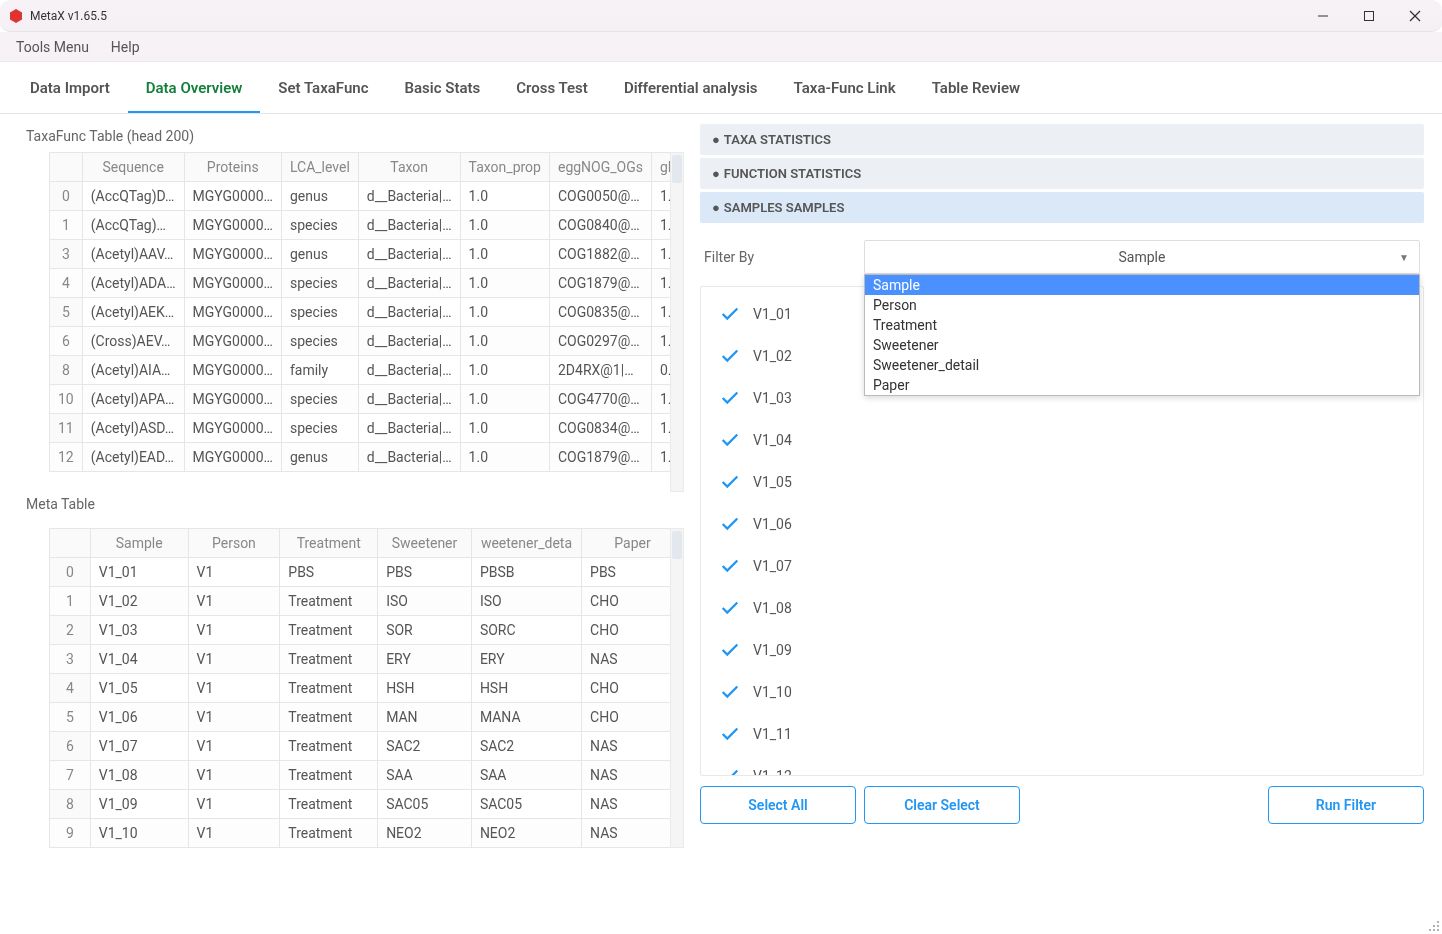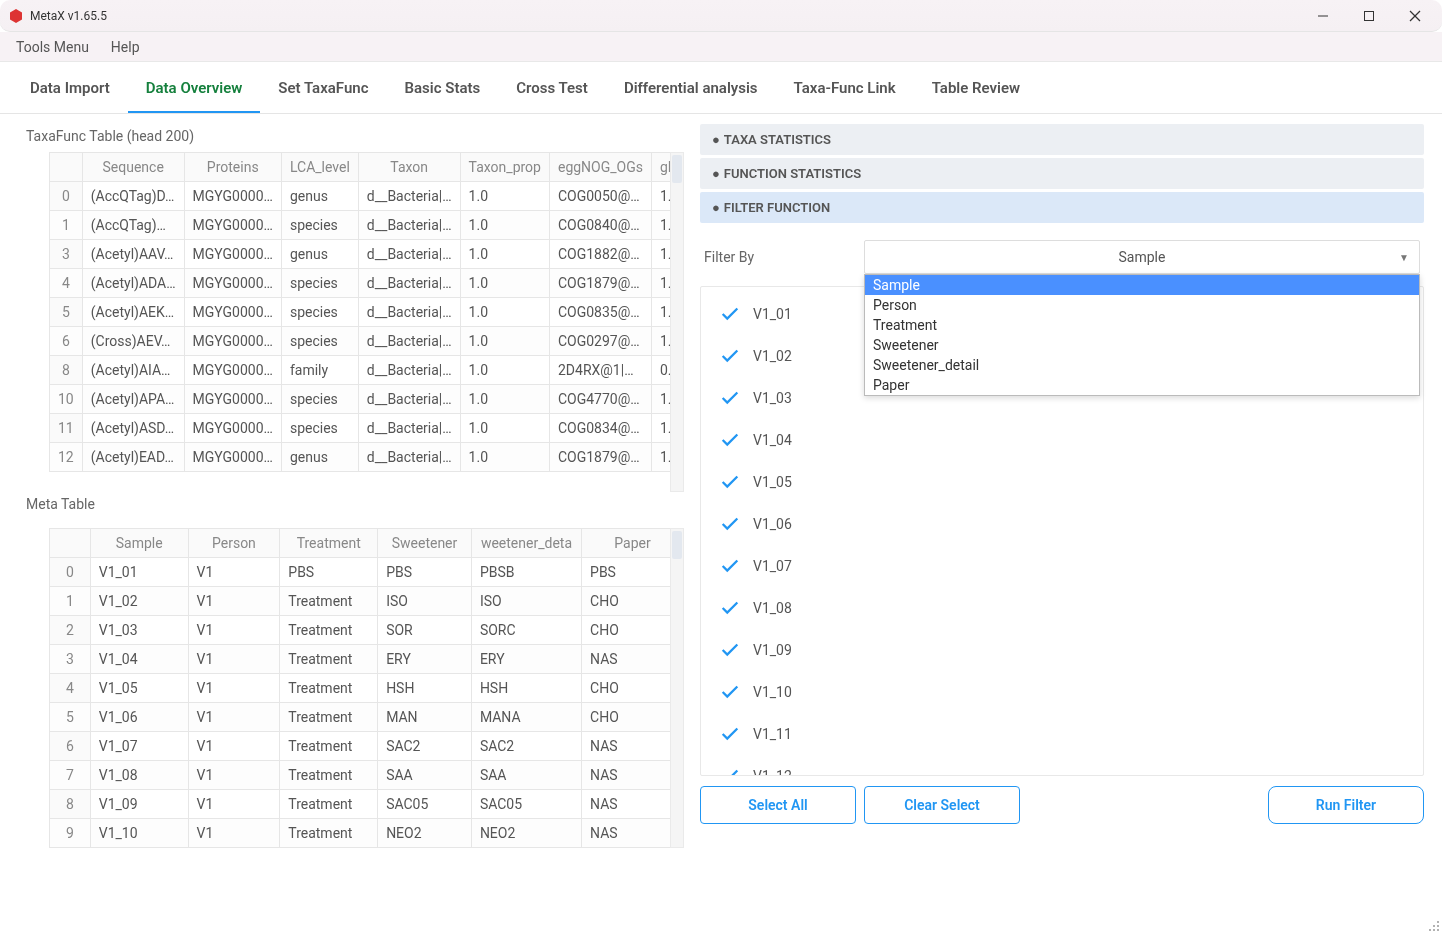--- a/index.html
+++ b/index.html
@@ -47,21 +47,21 @@
   .dropdown { position:absolute; left:0; right:0; top:34px; background:#fff; border:1px solid #bbb; box-shadow:0 2px 6px rgba(0,0,0,0.15); z-index:50; font-size:14px; }
   .dropdown .opt { padding: 2px 8px; color:#333; }
   .dropdown .opt.selected { background:#4a90ff; color:#fff; }
 
   .check-list { border:1px solid #e8e8e8; border-radius:2px; height: 490px; overflow:auto; margin-top:6px; padding:6px 0; }
   .check-item { display:flex; align-items:center; gap:12px; padding: 10px 18px; font-size:14px; color:#555; }
   .check-item .chk { color:#2196f3; width:22px; height:22px; display:flex; align-items:center; justify-content:center; }
   .button-row { display:flex; gap:8px; margin-top:10px; }
   .btn { border:1px solid #2196f3; background:#fff; color:#2196f3; font-size:14px; font-weight:600; padding:10px 0; border-radius:4px; display:flex; align-items:center; justify-content:center; }
   .btn.small { width:156px; }
-  .btn.run { width:156px; margin-left:auto;border-radius:8px; }
+  .btn.run { width:156px; margin-left:auto; }
 
   .resize-grip { position:absolute; right:2px; bottom:2px; width:14px; height:14px; }
 
   
   .taxa-box col.c0 { width:40px; }
   .taxa-box col.c1 { width:96px; }
   .taxa-box col.c2 { width:92px; }
   .taxa-box col.c3 { width:90px; }
   .taxa-box col.c4 { width:92px; }
   .taxa-box col.c5 { width:90px; }
@@ -379,21 +379,21 @@
   </div>
 
   <div class="right-col">
     <div class="accordion">
       <span class="bullet">●</span><span>TAXA STATISTICS</span>
     </div>
     <div class="accordion">
       <span class="bullet">●</span><span>FUNCTION STATISTICS</span>
     </div>
     <div class="accordion active">
-      <span class="bullet">●</span><span>FILTER FUNCTION</span>
+      <span class="bullet">●</span><span>SAMPLES SAMPLES</span>
     </div>
 
     <div class="filter-panel">
       <div class="filter-row">
         <div class="filter-label">Filter By</div>
         <div class="combo">
           <div class="combo-box">
             <span>Sample</span>
             <span class="combo-arrow">▼</span>
           </div>

